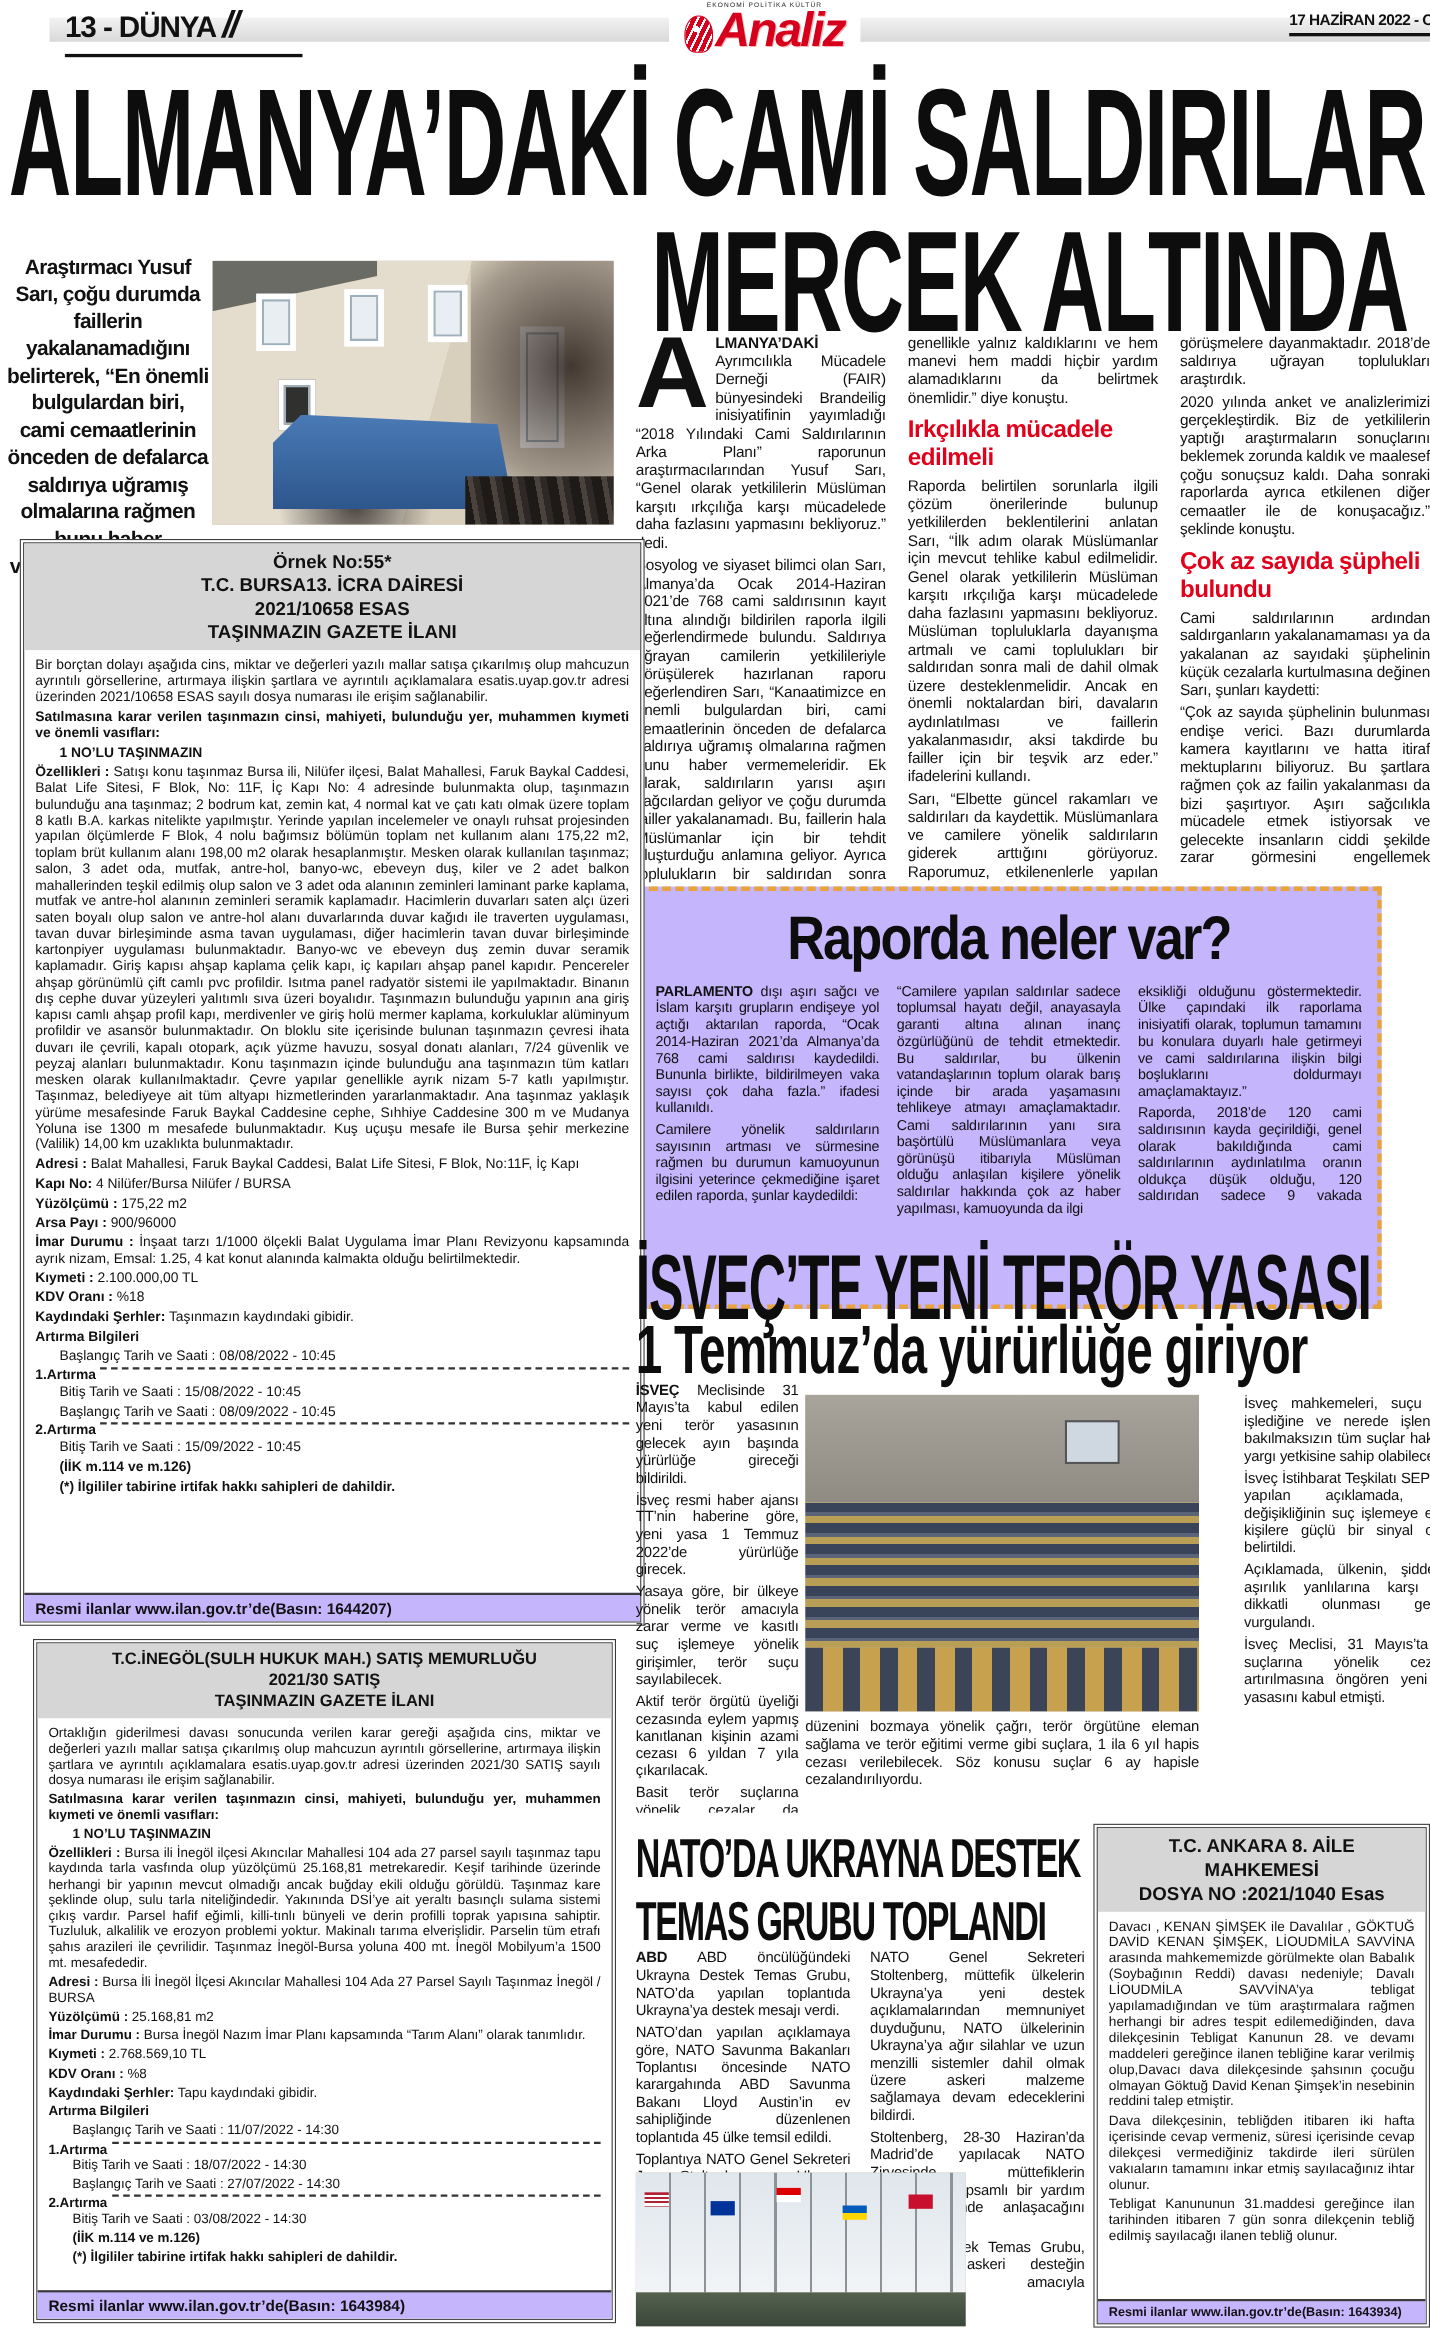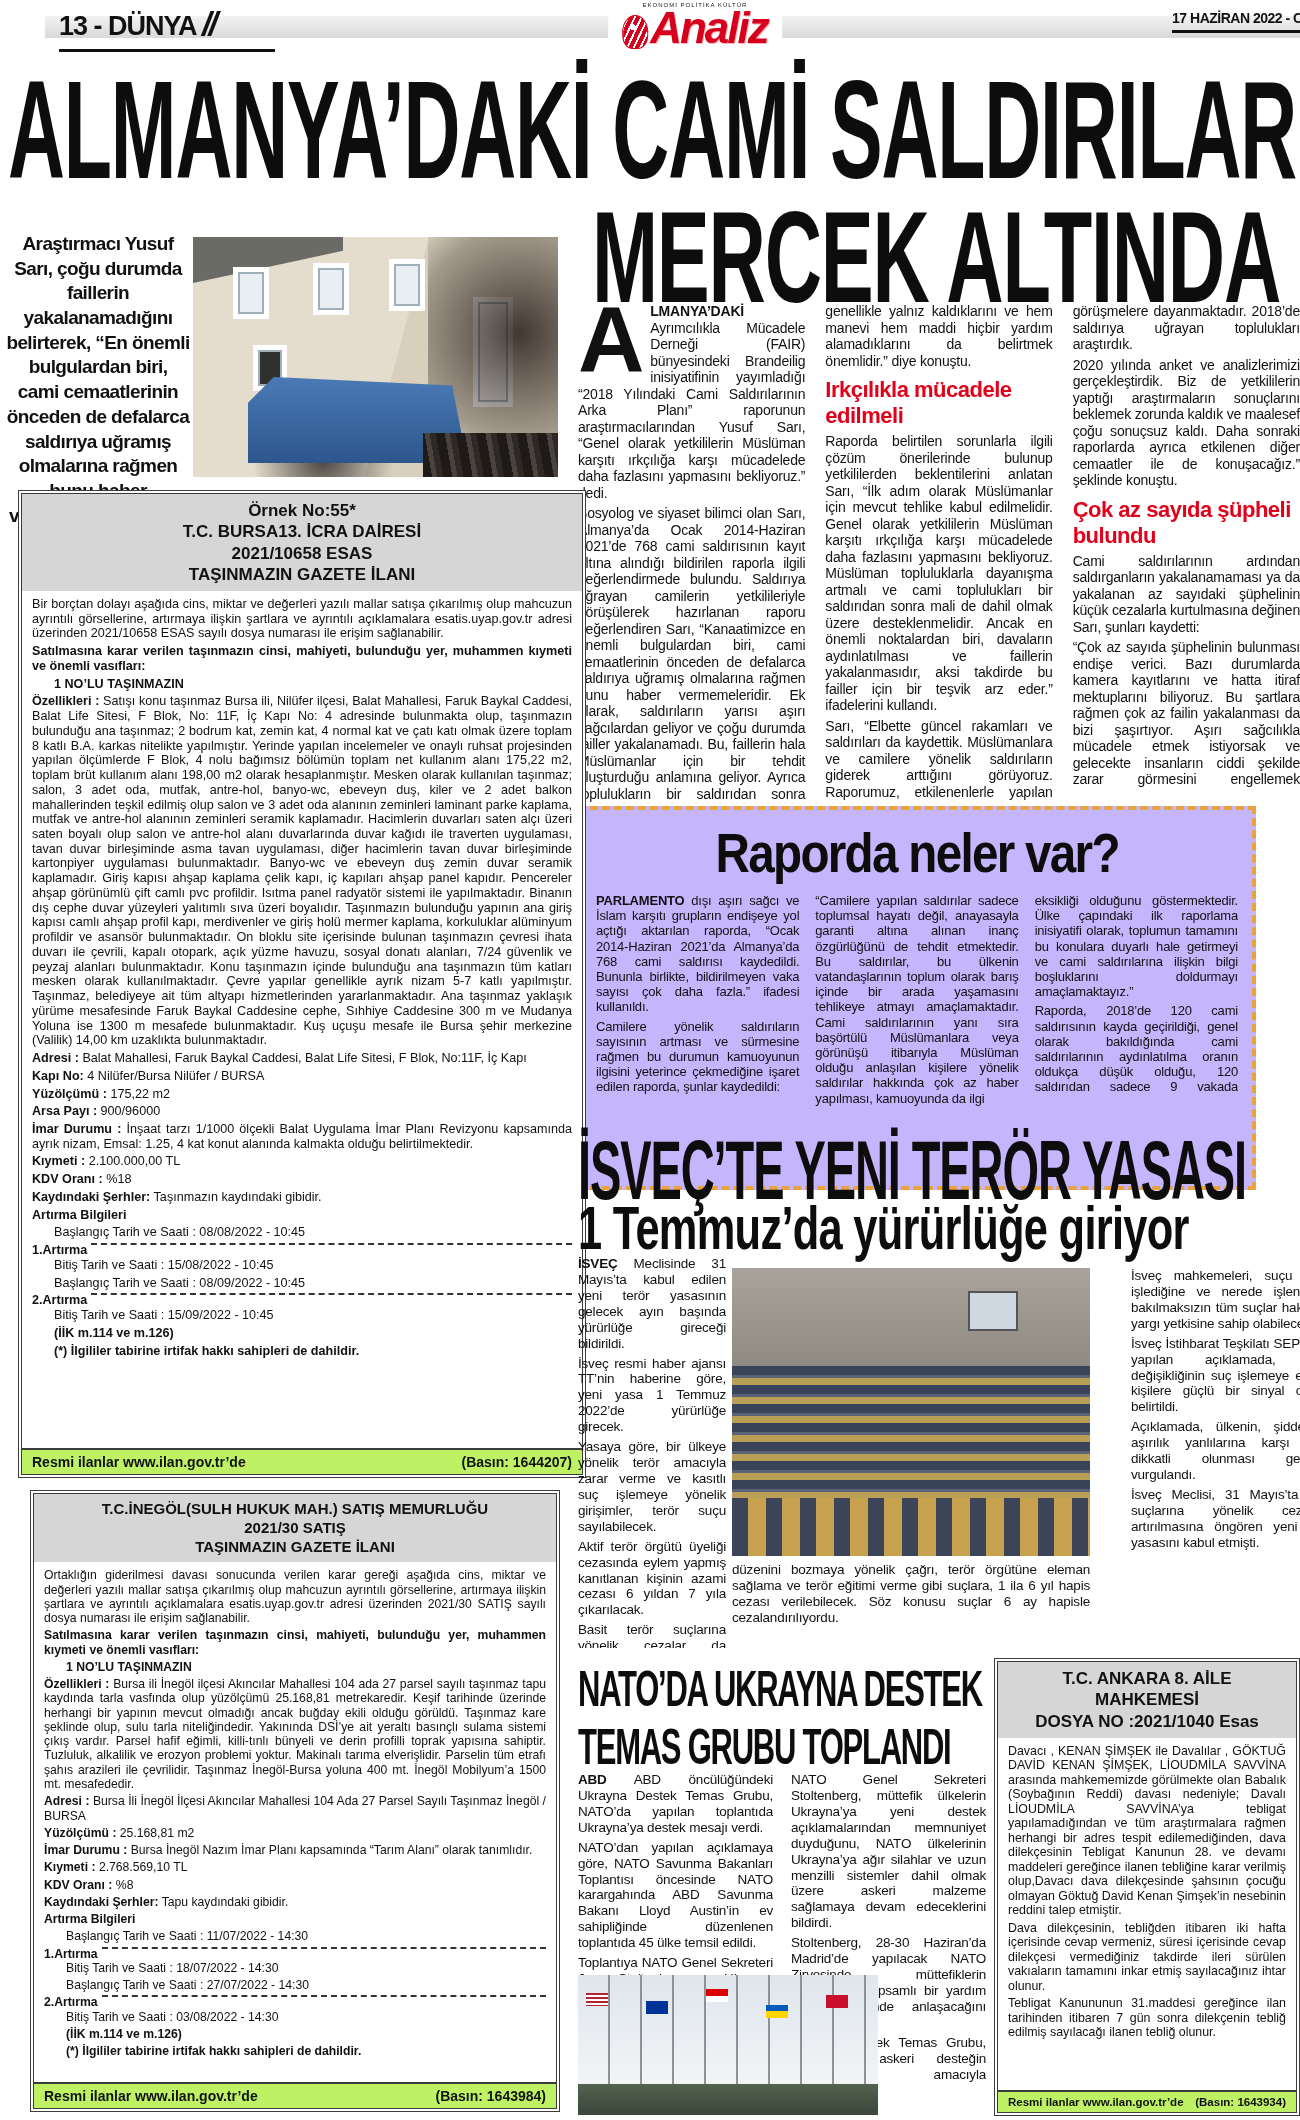--- a/index.html
+++ b/index.html
@@ -78,22 +78,22 @@
   .n-body{padding:6px 10px;}
   .n-body p{margin:0 0 3px 0;text-align:justify;}
   .n1{left:18px;top:490px;width:568px;height:988px;font-size:12.6px;}
   .n1 .n-head{font-size:17px;}
   .n2{left:30px;top:1490px;width:530px;height:622px;font-size:12.2px;}
   .n2 .n-head{font-size:15px;}
   .n-body{line-height:1.17;}
   .dashrow{display:flex;align-items:flex-start;font-weight:bold;}
   .dashfill{flex:1;border-bottom:2px dashed #333;margin:0 0 3px 4px;}
   .indent{padding-left:22px;}
-  .n-foot{position:absolute;left:0;bottom:0;width:100%;background:#bef264;border-top:2px solid #3c3c3c;
-          display:flex;justify-content:space-between;font-weight:bold;font-size:14px;padding:4px 10px;}
+  .n-foot{position:absolute;left:0;bottom:0;width:100%;background:#c4b5fd;border-top:2px solid #3c3c3c;
+          display:flex;justify-content:flex-start;font-weight:bold;font-size:14px;padding:4px 10px;}
 
   
   .sw-h1{position:absolute;left:578px;top:1122px;}
   .sw-h2{position:absolute;left:578px;top:1192px;font-weight:900;}
   .sw-colA{position:absolute;left:578px;top:1256px;width:148px;height:392px;overflow:hidden;}
   .sw-colD{position:absolute;left:1096px;top:1268px;width:204px;height:392px;overflow:hidden;margin-left:35px;}
   .sw-below{position:absolute;left:732px;top:1562px;width:358px;height:96px;overflow:hidden;}
   .colflow p{font-size:13.5px;}
 
   

